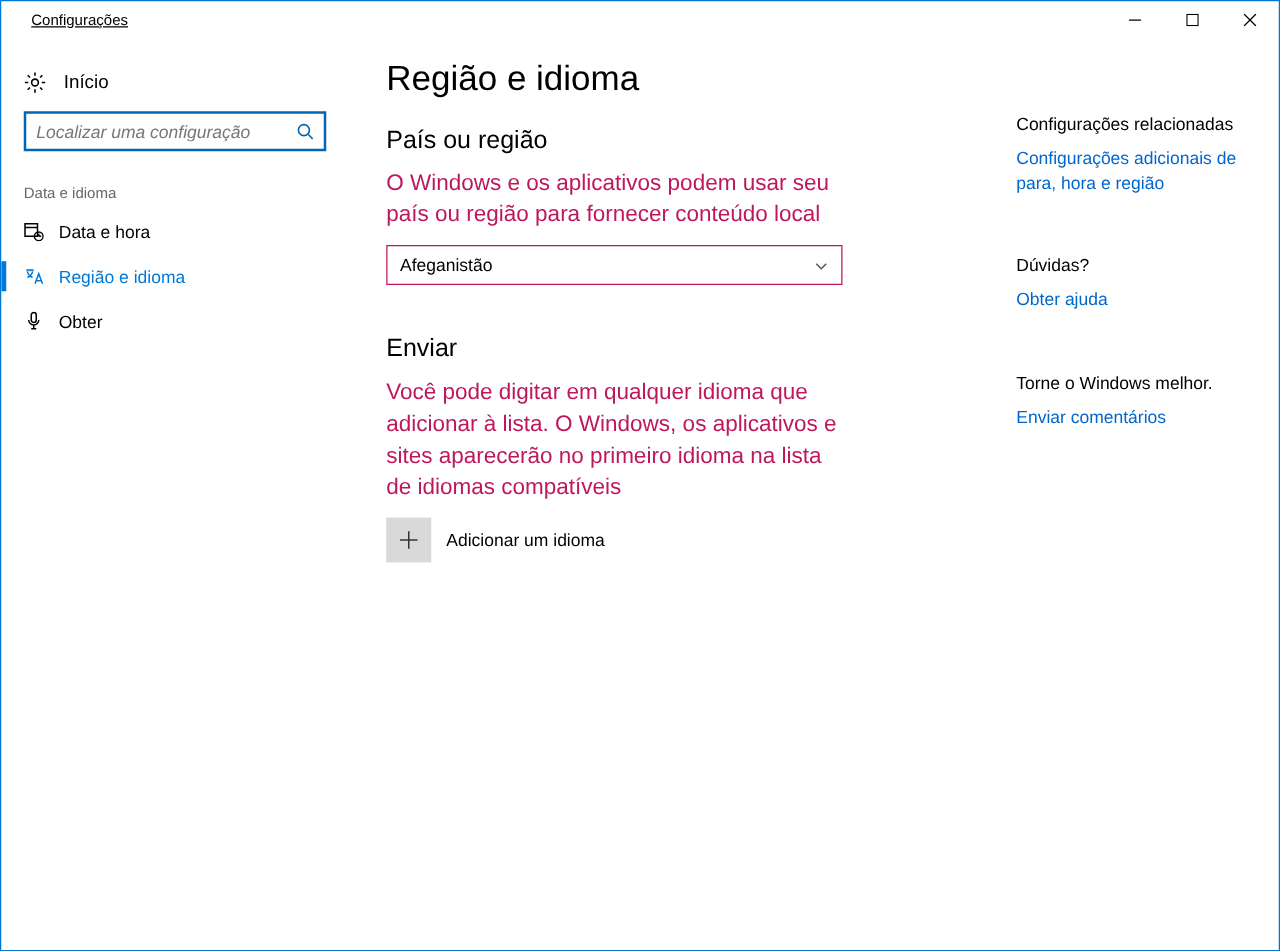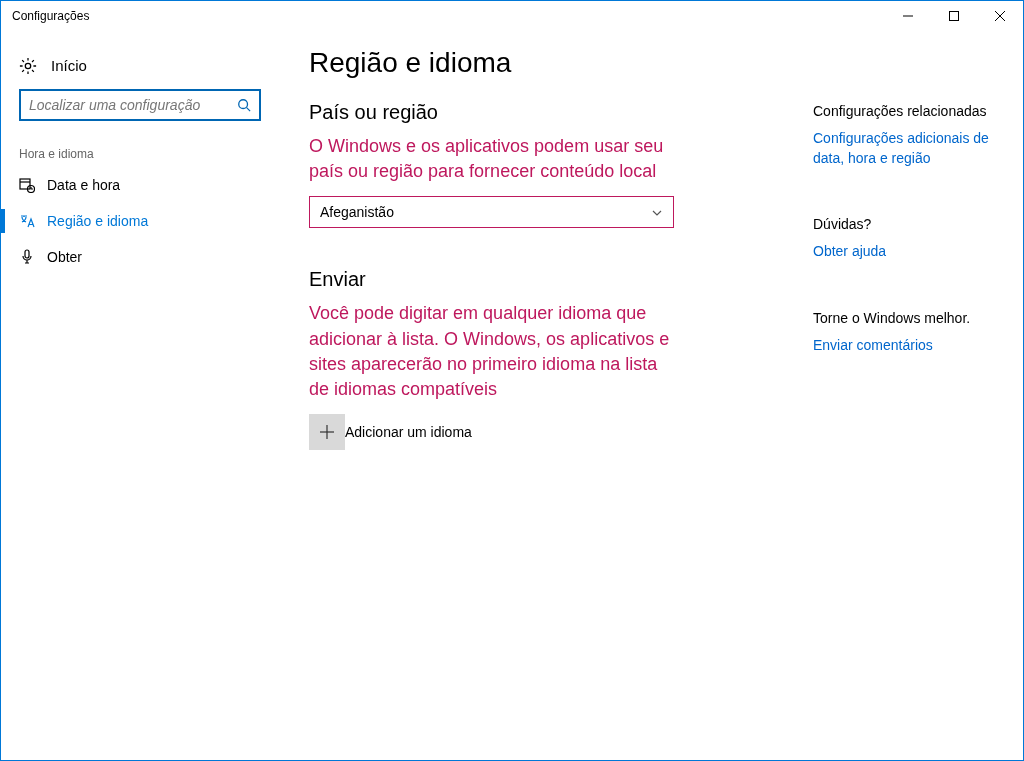--- a/index.html
+++ b/index.html
@@ -10,22 +10,23 @@
     width: 1024px;
     height: 761px;
     overflow: hidden;
     border: 1px solid #0078d7;
   }
   .titlebar {
     height: 30px;
     display: flex;
     align-items: center;
     justify-content: space-between;
-    padding-left: 11px;
+    padding-left: 24px;
     font-size: 12px;
+    text-decoration: underline;
   }
   .titlebar-left { display:flex; align-items:center; gap:6px; }
   .window-controls { display:flex; height:100%; }
   .win-btn {
     width: 46px;
     height: 30px;
     display:flex;
     align-items:center;
     justify-content:center;
     font-size: 10px;
@@ -121,33 +122,34 @@
     align-items:center;
     justify-content:space-between;
     padding: 0 10px;
     font-size:14px;
     margin-bottom: 40px;
   }
   .chev { width:12px; height:12px; }
   .add-row {
     display:flex;
     align-items:center;
+    gap: 12px;
     margin-top: 10px;
   }
   .add-box {
     width:36px; height:36px;
     background:#d9d9d9;
     display:flex; align-items:center; justify-content:center;
     font-size:20px;
     color:#333;
   }
   .add-label { font-size:14px; }
   .right-rail {
     position:absolute;
-    top: 72px;
+    top: 60px;
     right: 20px;
     width: 190px;
     font-size:14px;
   }
   .rail-head { margin-bottom:10px; color:#000; }
   .rail-link { color:#0066cc; margin-bottom:48px; display:block; line-height:1.4; }
 </style>
 </head>
 <body>
 
@@ -190,21 +192,21 @@
       <div class="search-box">
         <input type="text" placeholder="Localizar uma configuração" style="">
         <span class="search-icon">
           <svg viewBox="0 0 16 16" width="14" height="14" fill="none" stroke="#0066b3" stroke-width="1.5">
             <circle cx="7" cy="7" r="5"></circle>
               <line x1="11" y1="11" x2="15" y2="15"></line>
           </svg>
         </span>
       </div>
     </div>
-    <div class="group-label">Hora e idioma</div>
+    <div class="group-label">Data e idioma</div>
 
     <div class="nav-item">
       <span class="nav-icon">
         <svg viewBox="0 0 16 16" width="16" height="16" fill="none" stroke="#000" stroke-width="1.2">
           <rect x="1" y="2" width="10" height="10"></rect>
             <line x1="1" y1="5" x2="11" y2="5"></line>
           <circle cx="12" cy="12" r="3.5"></circle>
             <line x1="12" y1="10" x2="12" y2="12"></line>
             <line x1="12" y1="12" x2="14" y2="12"></line>
         </svg>
@@ -254,21 +256,21 @@
         <svg viewBox="0 0 16 16" width="16" height="16" stroke="#333" stroke-width="1.2">
           <line x1="8" y1="1" x2="8" y2="15"></line>
             <line x1="1" y1="8" x2="15" y2="8"></line>
         </svg>
       </div>
       <span class="add-label">Adicionar um idioma</span>
     </div>
 
     <div class="right-rail">
       <div class="rail-head">Configurações relacionadas</div>
-      <a class="rail-link">Configurações adicionais de data, hora e região</a>
+      <a class="rail-link">Configurações adicionais de para, hora e região</a>
 
       <div class="rail-head">Dúvidas?</div>
       <a class="rail-link">Obter ajuda</a>
 
       <div class="rail-head">Torne o Windows melhor.</div>
       <a class="rail-link" style="margin-bottom:18px">Enviar comentários</a>
     </div>
   </div>
 </div>
 

